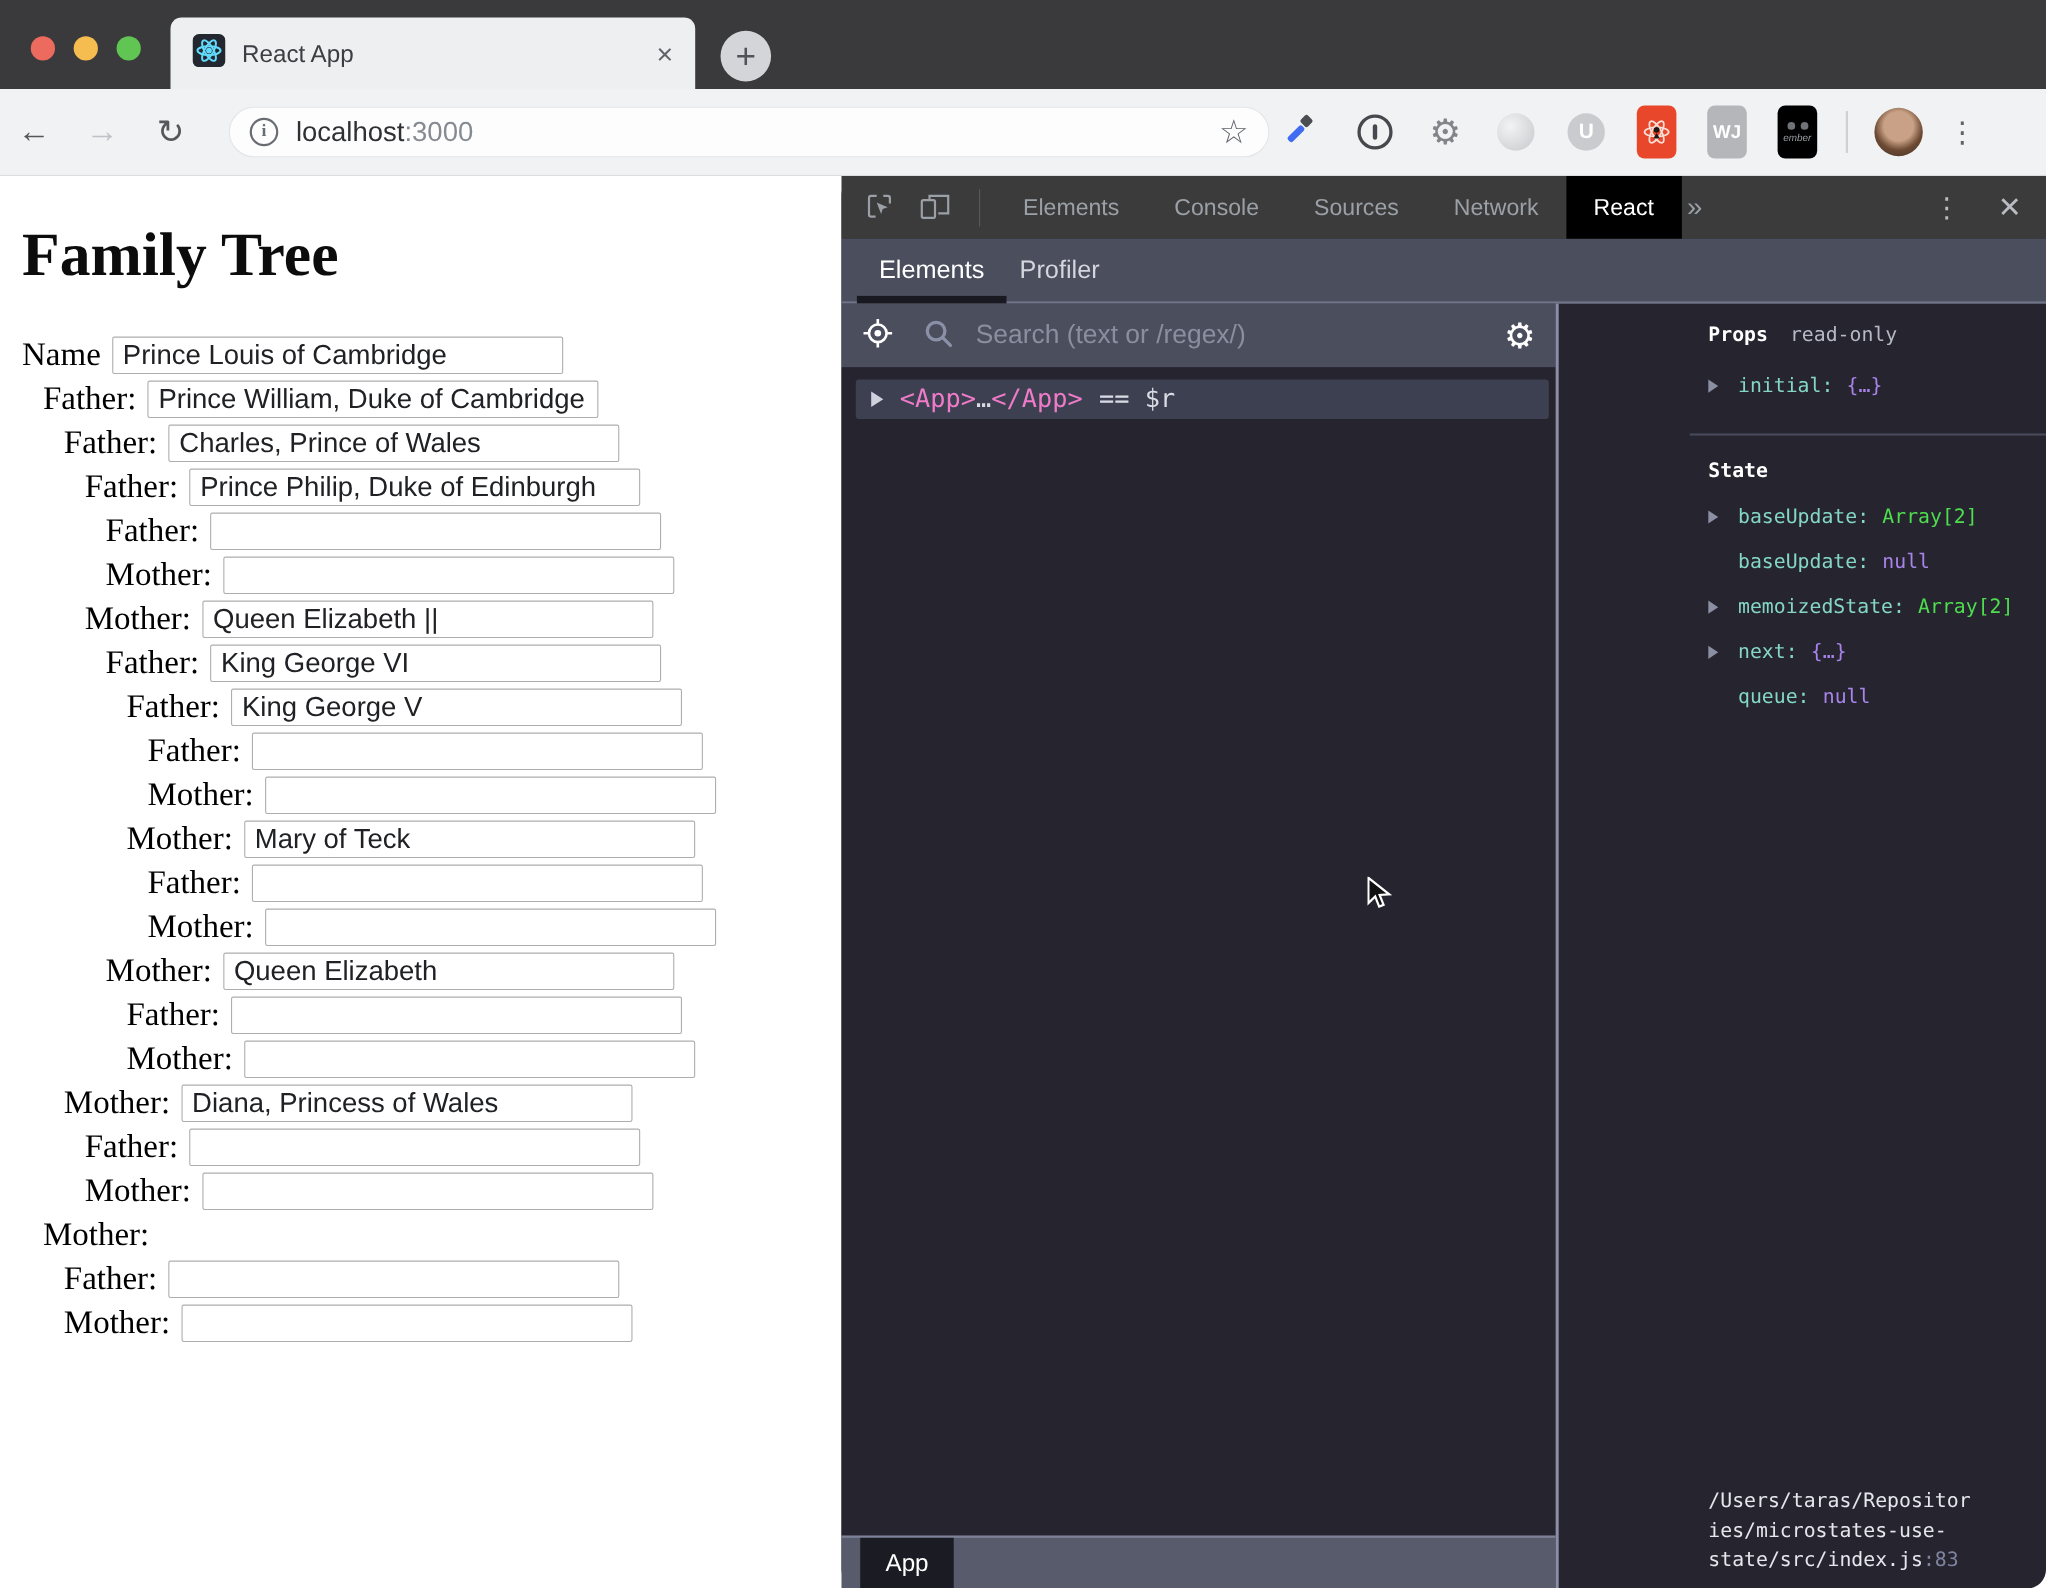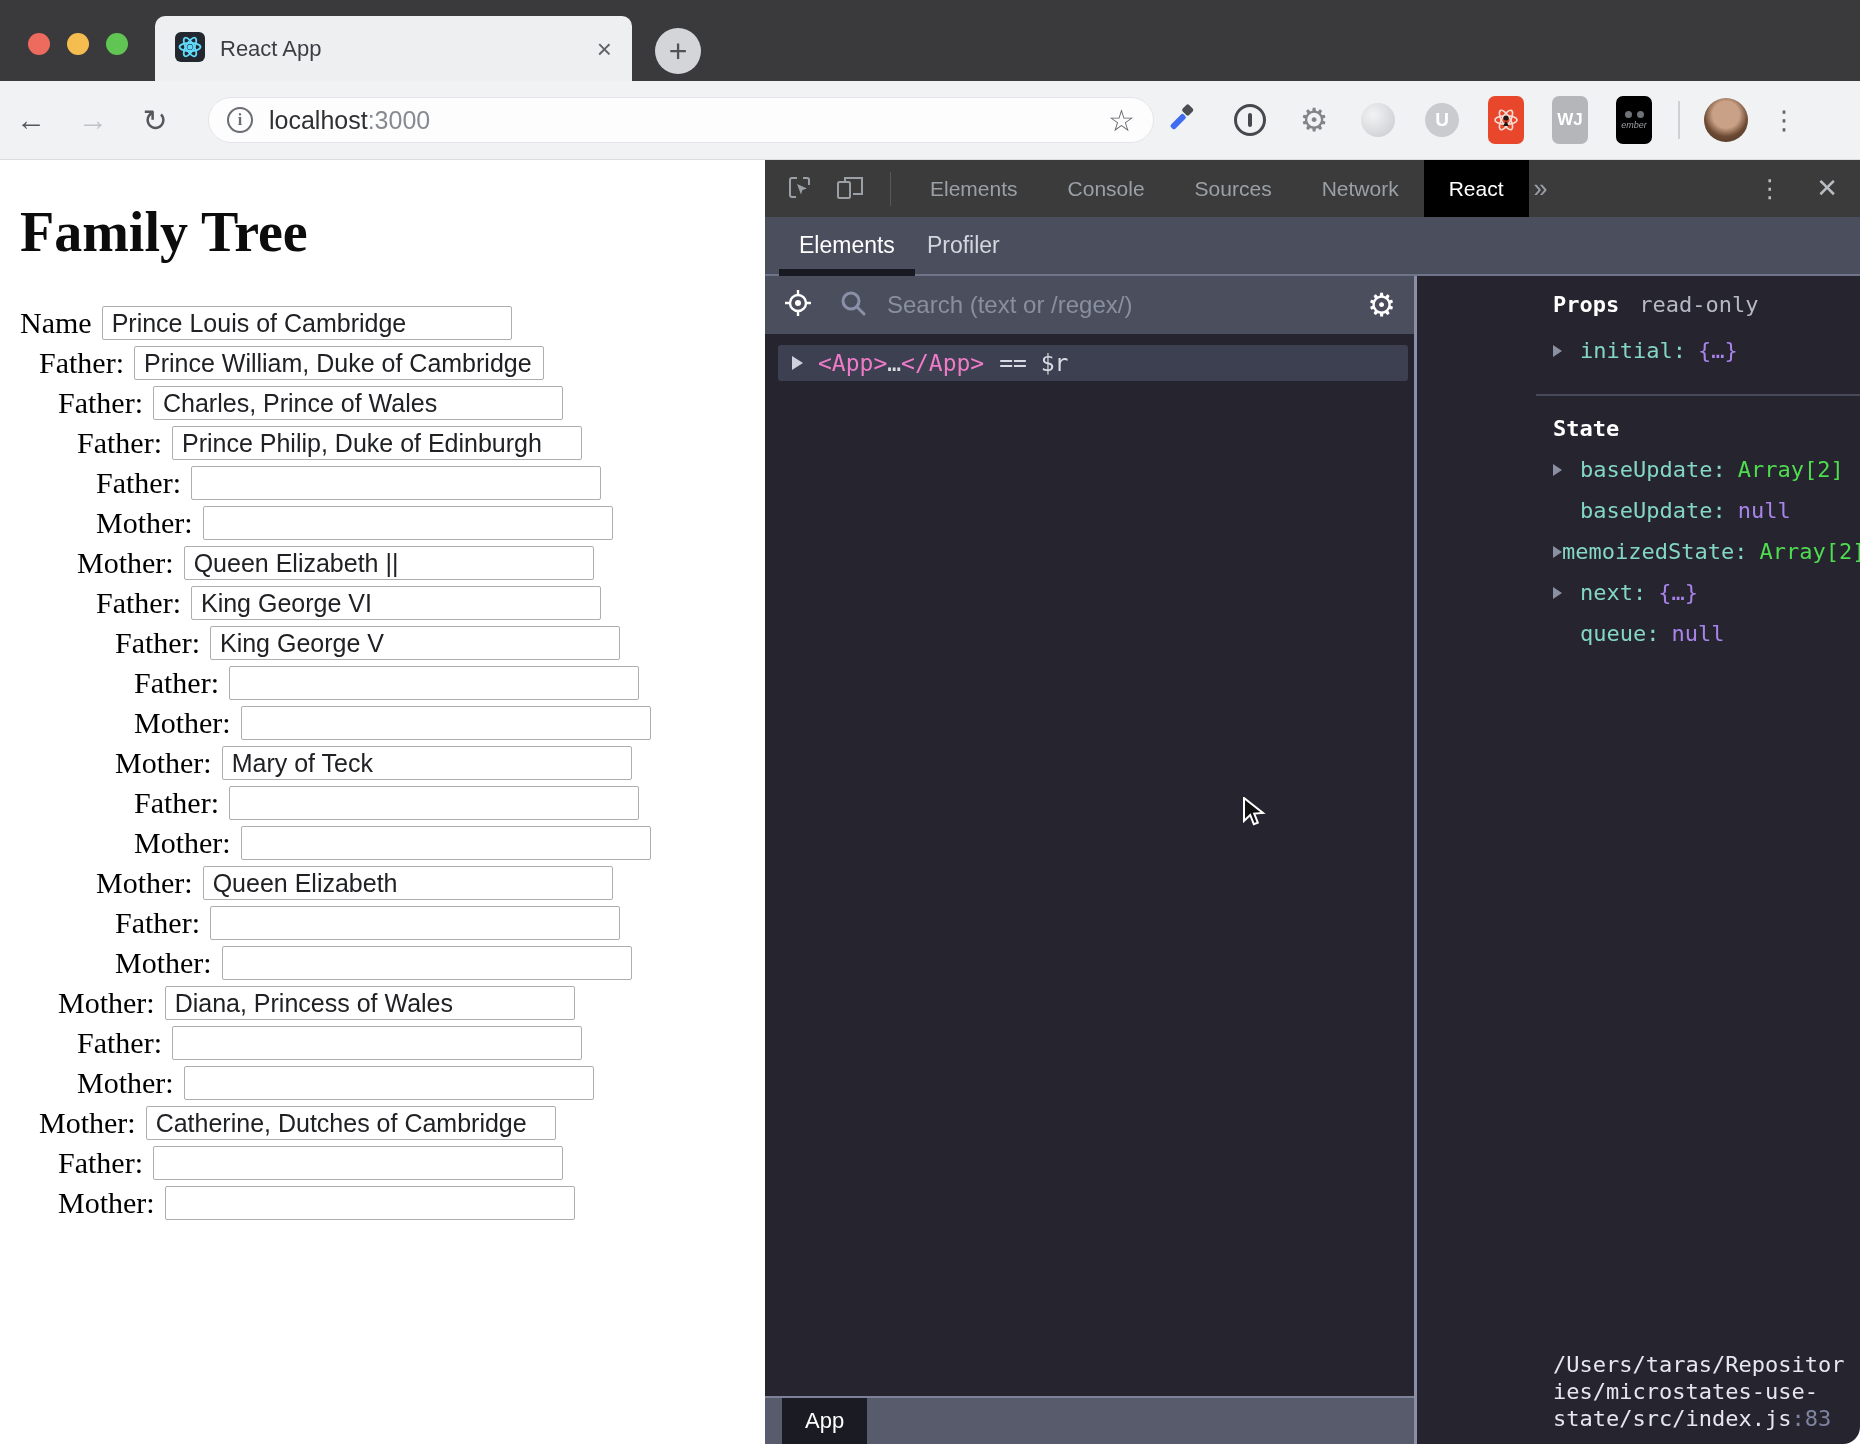--- a/index.html
+++ b/index.html
@@ -86,21 +86,21 @@
              display:flex; align-items:center; padding:0 14px; color:#d9dbe4; white-space:pre; }
   .tri { width:0; height:0; border-left:11px solid #cfd1dc; border-top:7px solid transparent; border-bottom:7px solid transparent; margin-right:15px; }
   .tag { color:#ef7bc8; }
   .row-suffix { margin-left:15px; }
   .rp-footer { position:absolute; left:0; bottom:0; right:0; height:48px; background:#575b6c;
                border-top:2px solid #7e8298; display:flex; }
   .crumb { margin-left:17px; height:100%; background:#1b1b23; color:#fff; font-size:22px;
            display:flex; align-items:center; padding:0 23px; }
 
   .rp-right { position:absolute; left:771px; right:0; top:0; bottom:0; font-family:"DejaVu Sans Mono",monospace;
-              font-size:22px; overflow:hidden; white-space:nowrap; }
+              font-size:18px; overflow:hidden; white-space:nowrap; }
   .props-sec { padding:16px 0 30px 17px; border-bottom:2px solid #46495a; }
   .state-sec { padding:20px 0 0 17px; }
   .sec-hdr { color:#fff; font-weight:bold; line-height:26px; }
   .sec-hdr .mode { font-weight:normal; color:#b6b9c5; margin-left:20px; }
   .kv { display:flex; align-items:center; line-height:26px; }
   .props-sec .kv { margin-top:20px; }
   .state-sec .kv { margin-top:15px; }
   .tw { width:27px; display:flex; }
   .tw .tri2 { width:0; height:0; border-left:9px solid #8b8fa2; border-top:6px solid transparent; border-bottom:6px solid transparent; }
   .k { color:#84d7c4; }
@@ -274,21 +274,20 @@
       <div class="frow" style="padding-left: 57px;">
         <span class="flabel">Father:</span>
         <input style="">
       </div>
       <div class="frow" style="padding-left: 57px;">
         <span class="flabel">Mother:</span>
         <input style="">
       </div>
       <div class="frow" style="padding-left: 19px;">
         <span class="flabel">Mother:</span>
-        <input value="Catherine, Dutches of Cambridge" style="">
       </div>
       <div class="frow" style="padding-left: 38px;">
         <span class="flabel">Father:</span>
         <input style="">
       </div>
       <div class="frow" style="padding-left: 38px;">
         <span class="flabel">Mother:</span>
         <input style="">
       </div>
     </div>

